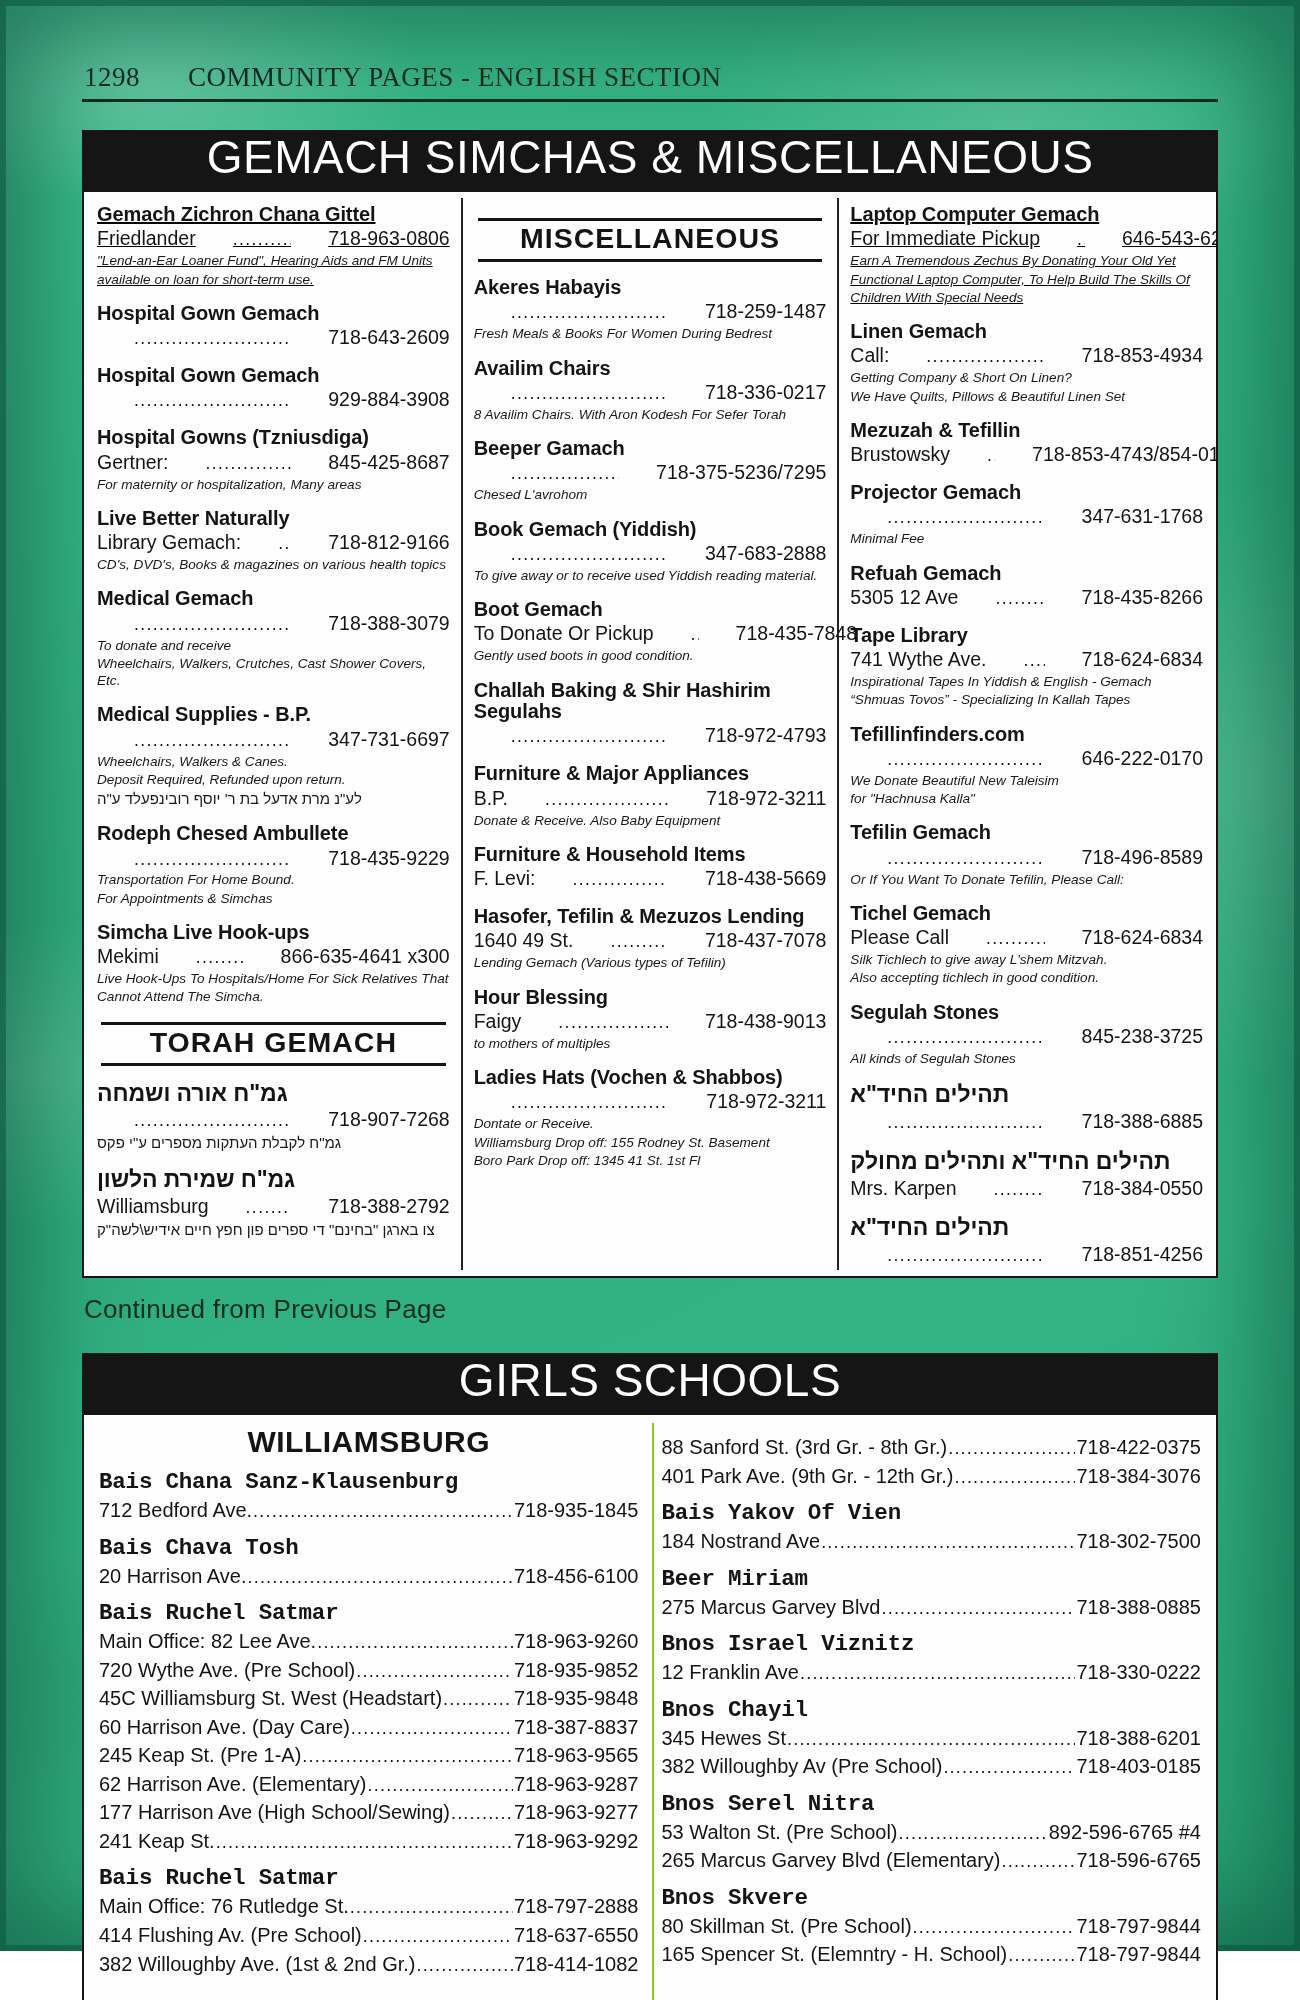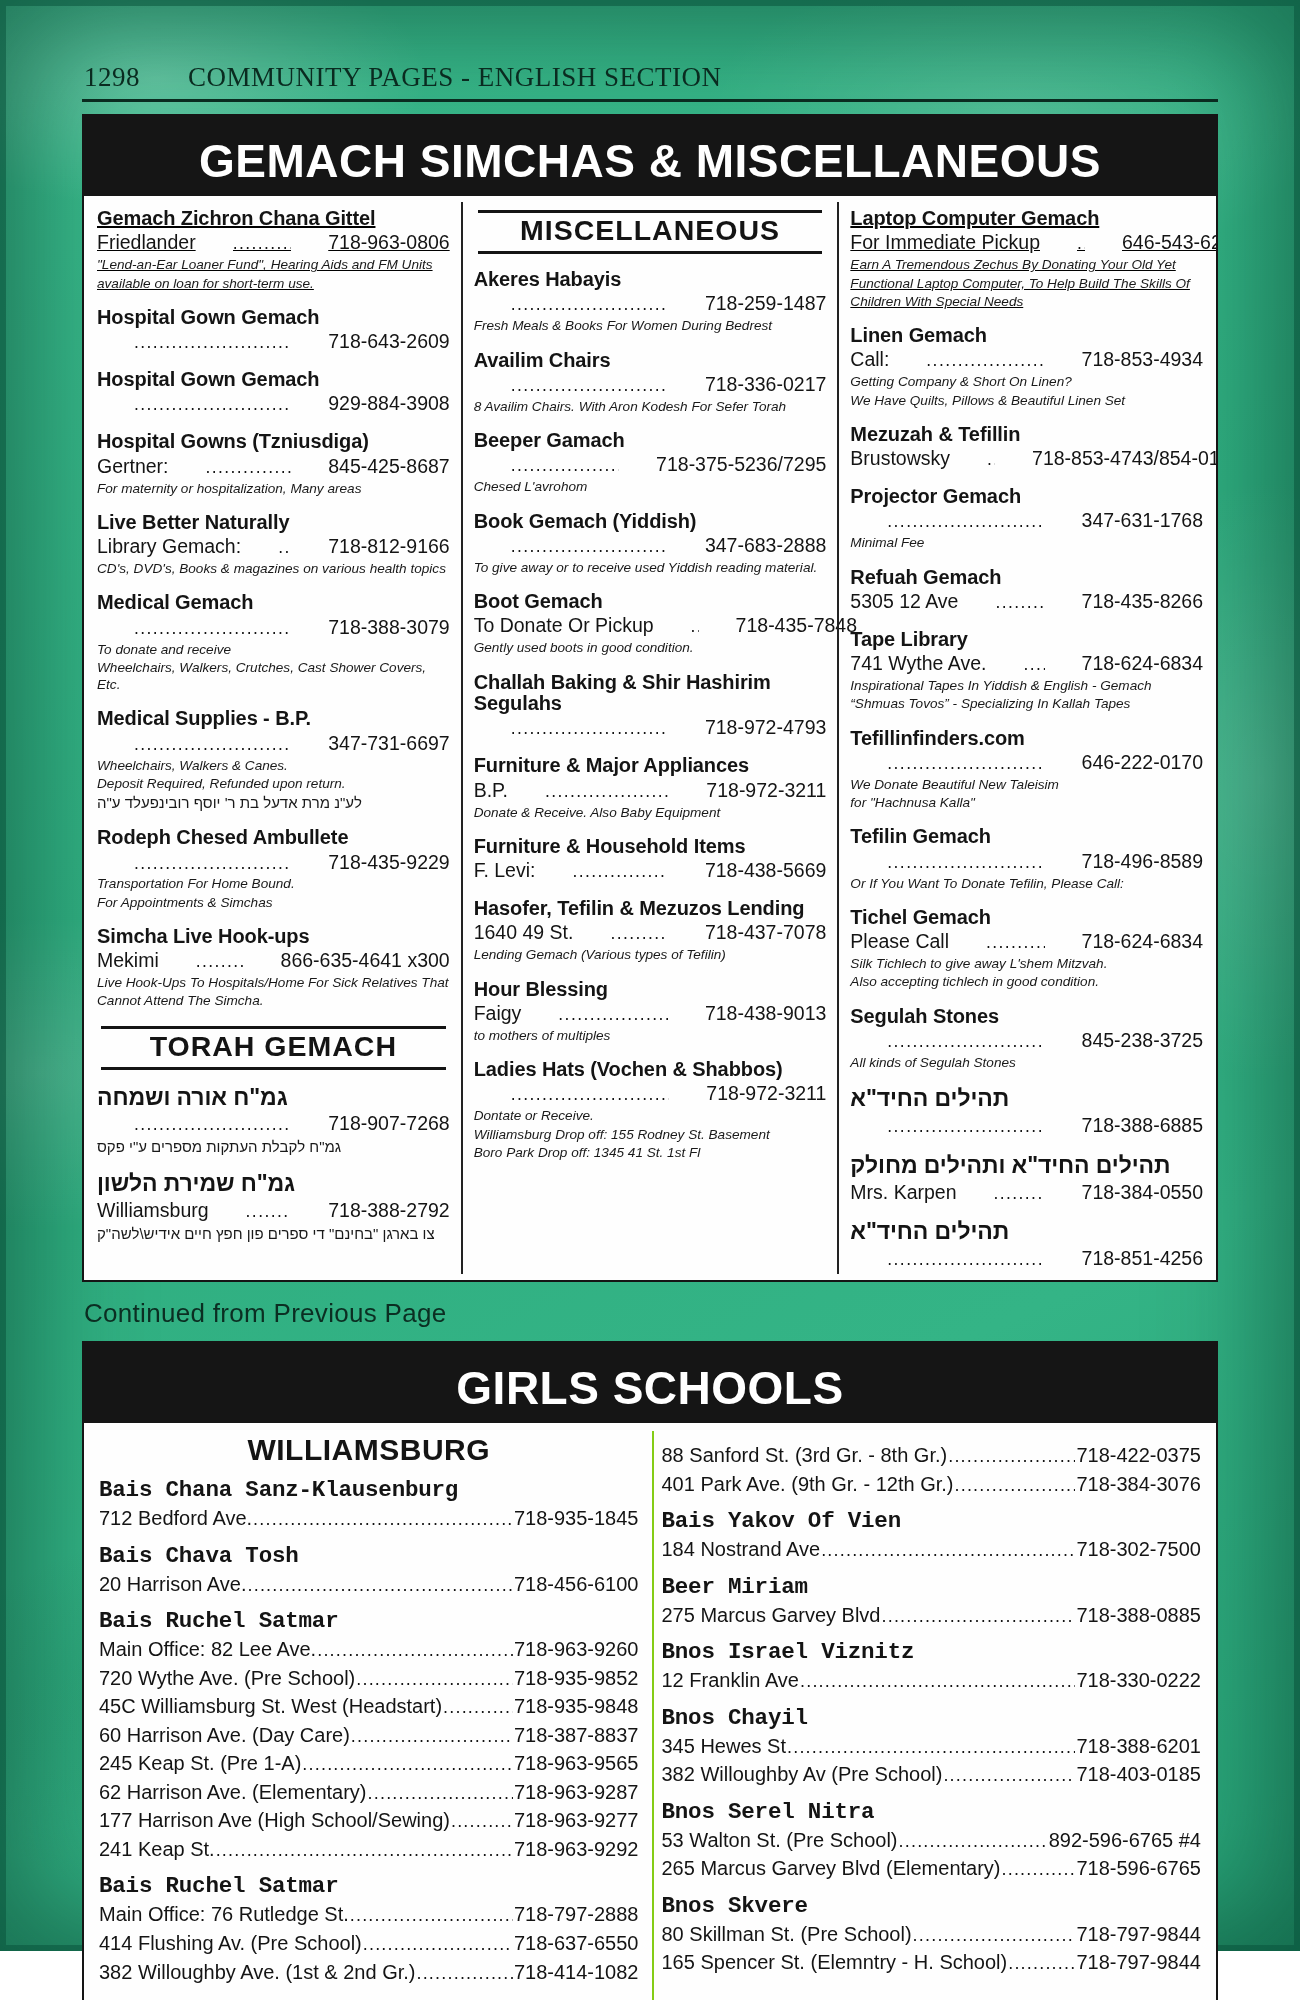--- a/index.html
+++ b/index.html
@@ -12,41 +12,41 @@
       radial-gradient(ellipse 520px 260px at 78% 6%, rgba(255,255,255,.14), rgba(255,255,255,0) 60%),
       radial-gradient(ellipse 300px 500px at 97% 40%, rgba(255,255,255,.16), rgba(255,255,255,0) 60%),
       radial-gradient(ellipse 400px 260px at 3% 55%, rgba(255,255,255,.15), rgba(255,255,255,0) 60%),
       radial-gradient(ellipse 600px 300px at 50% 98%, rgba(255,255,255,.12), rgba(255,255,255,0) 60%),
       radial-gradient(ellipse 500px 280px at 20% 88%, rgba(10,90,60,.25), rgba(0,0,0,0) 70%),
       linear-gradient(155deg,#3bbb8d 0%,#2fae80 45%,#34b486 70%,#27a276 100%);
     box-shadow: inset 0 0 0 6px rgba(9,84,60,.55), inset 0 0 110px 30px rgba(4,54,38,.5);
   }
   .masthead{display:flex;gap:48px;align-items:baseline;border-bottom:3.5px solid #0a2b20;
     padding:0 2px 6px;font-family:"Liberation Serif",serif;font-size:27px;color:#0a2b20;letter-spacing:.5px;}
-  .banner{margin-top:12px;background:#151515;color:#ffffff;font-weight:700;font-size:46px;
-    text-align:center;padding:20px 0 8px;letter-spacing:.5px;transform-origin:center;}
+  .banner{margin-top:28px;background:#151515;color:#ffffff;font-weight:400;font-size:46px;
+    text-align:center;padding:0 0 8px;letter-spacing:.5px;transform-origin:center;}
   .paper{background:#fefefe;border:2px solid #151515;border-top:none;}
   .gemach-paper{display:flex;height:1072px;overflow:hidden;padding:6px 2px;}
   .gcol{flex:1 1 0;min-width:0;padding:0 11px;}
   .gcol + .gcol{border-left:2px solid #222;}
   .entry{margin-top:15px;}
   .gcol > .entry:first-child{margin-top:6px;text-decoration:underline;}
   .entry-name{font-weight:700;font-size:20px;line-height:1.07;letter-spacing:-.1px;color:#141414;}
   .entry-name.rtl{direction:rtl;text-align:left;font-size:23px;line-height:1.12;}
   .dotline{display:flex;align-items:baseline;font-size:19.5px;line-height:1.25;color:#141414;margin-top:1px;gap:36px;}
   .pre{white-space:nowrap;}
   .dots{flex:1 1 auto;min-width:8px;overflow:hidden;white-space:nowrap;margin:0 1px;}
   .dots::after{content:"................................................................................................................";
     letter-spacing:1.4px;font-size:17.5px;}
   .phone{white-space:nowrap;}
   .desc{font-style:italic;font-size:13.6px;line-height:1.27;color:#191919;margin-top:1px;}
   .desc.rtlline{direction:rtl;text-align:left;font-style:normal;font-size:15px;}
   .subheader{margin:16px 4px 4px;border-top:3px solid #141414;border-bottom:3px solid #141414;
     text-align:center;font-weight:700;font-size:28.5px;letter-spacing:1px;padding:1px 0 4px;color:#141414;}
-  .gcol > .subheader:first-child{margin-top:8px;}
+  .gcol > .subheader:first-child{margin-top:20px;}
   .continued{font-size:26px;color:#0b2e22;margin:16px 0 0 2px;letter-spacing:.3px;}
   .schools-paper{display:flex;min-height:612px;padding:8px 2px;box-sizing:border-box;}
   .scol{flex:1 1 0;min-width:0;padding:0 13px;}
   .scol + .scol{border-left:2px solid #84cc16;padding-left:8px;}
   .region{text-align:center;font-weight:700;font-size:30px;margin:2px 0 4px;color:#141414;letter-spacing:.5px;}
   .school{margin-top:10px;}
   .school-name{font-weight:700;font-size:22.5px;line-height:1.2;color:#141414;letter-spacing:-.2px;font-family:Liberation Mono, monospace;}
   .school-line{display:flex;align-items:baseline;font-size:20px;line-height:1.42;color:#141414;}
   .school-line .dots::after{letter-spacing:1.2px;font-size:18px;}
 </style>

